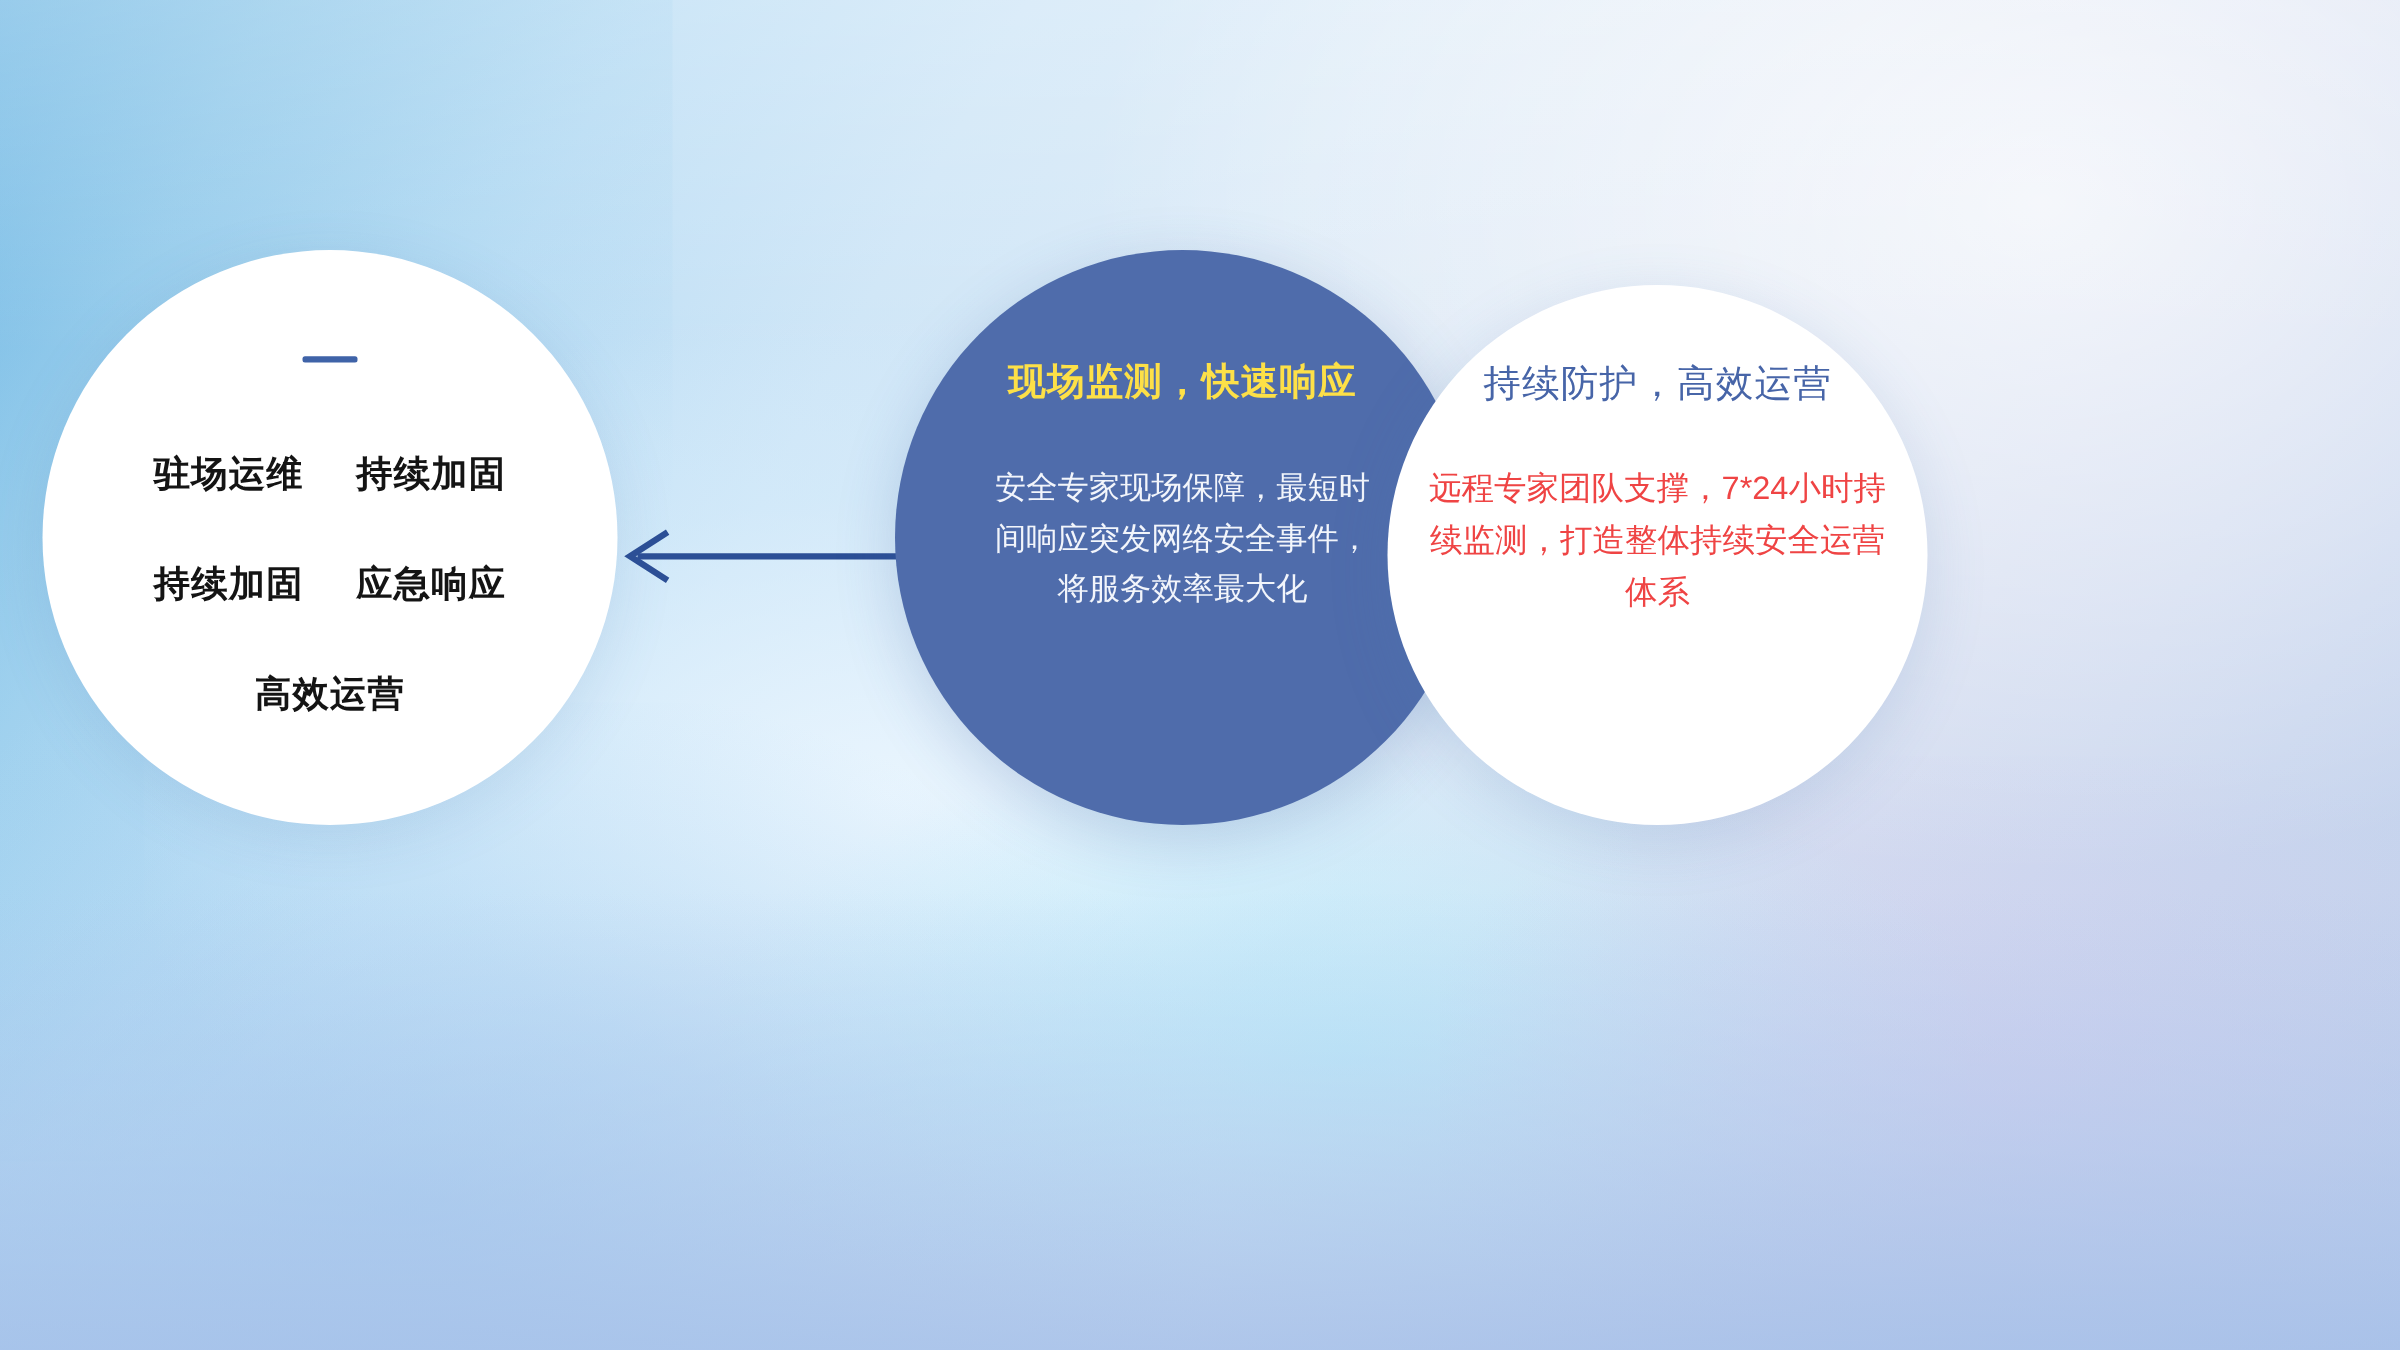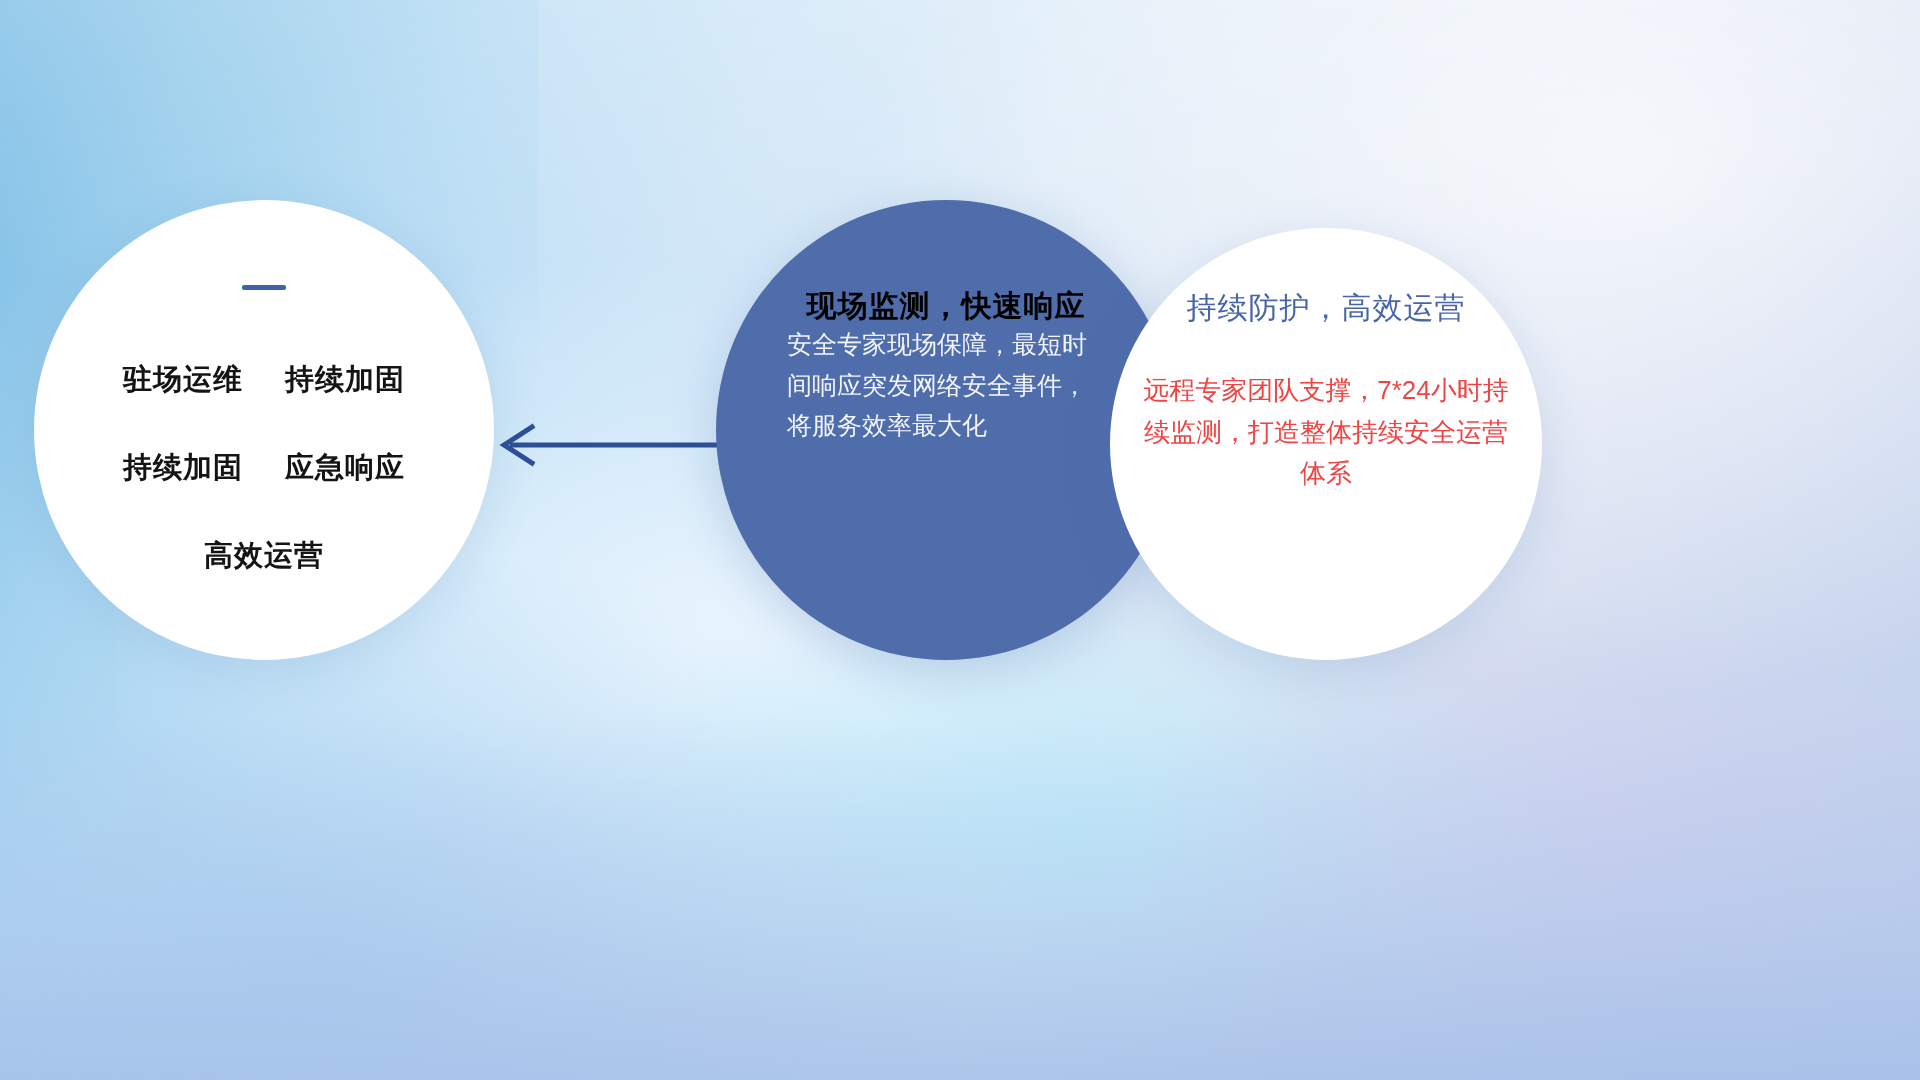--- a/index.html
+++ b/index.html
@@ -85,27 +85,27 @@
 
   #circle-mid{
     left:716px; top:200px; width:460px; height:460px;
     background:#4f6cab;
     display:flex; flex-direction:column; align-items:center;
     padding-top:88px;
     z-index:2;
     box-shadow:0 12px 48px rgba(60,95,160,.22);
   }
   #circle-mid .card-title{
-    font-size:30px; font-weight:bold; color:#000000;
+    font-size:30px; font-weight:bold; color:#fde047;
     letter-spacing:1px; white-space:nowrap; line-height:1.2;
   }
   #circle-mid .card-body{
-    width:318px;
+    margin-top:46px; width:318px;
     font-size:25px; line-height:1.62; color:#f2f5fb;
-    text-align:left; font-weight:normal;
+    text-align:center; font-weight:normal;
   }
 
   #circle-right{
     left:1110px; top:228px; width:432px; height:432px;
     background:#ffffff;
     display:flex; flex-direction:column; align-items:center;
     padding-top:62px;
     z-index:3;
     box-shadow:0 12px 48px rgba(80,120,175,.18);
   }

